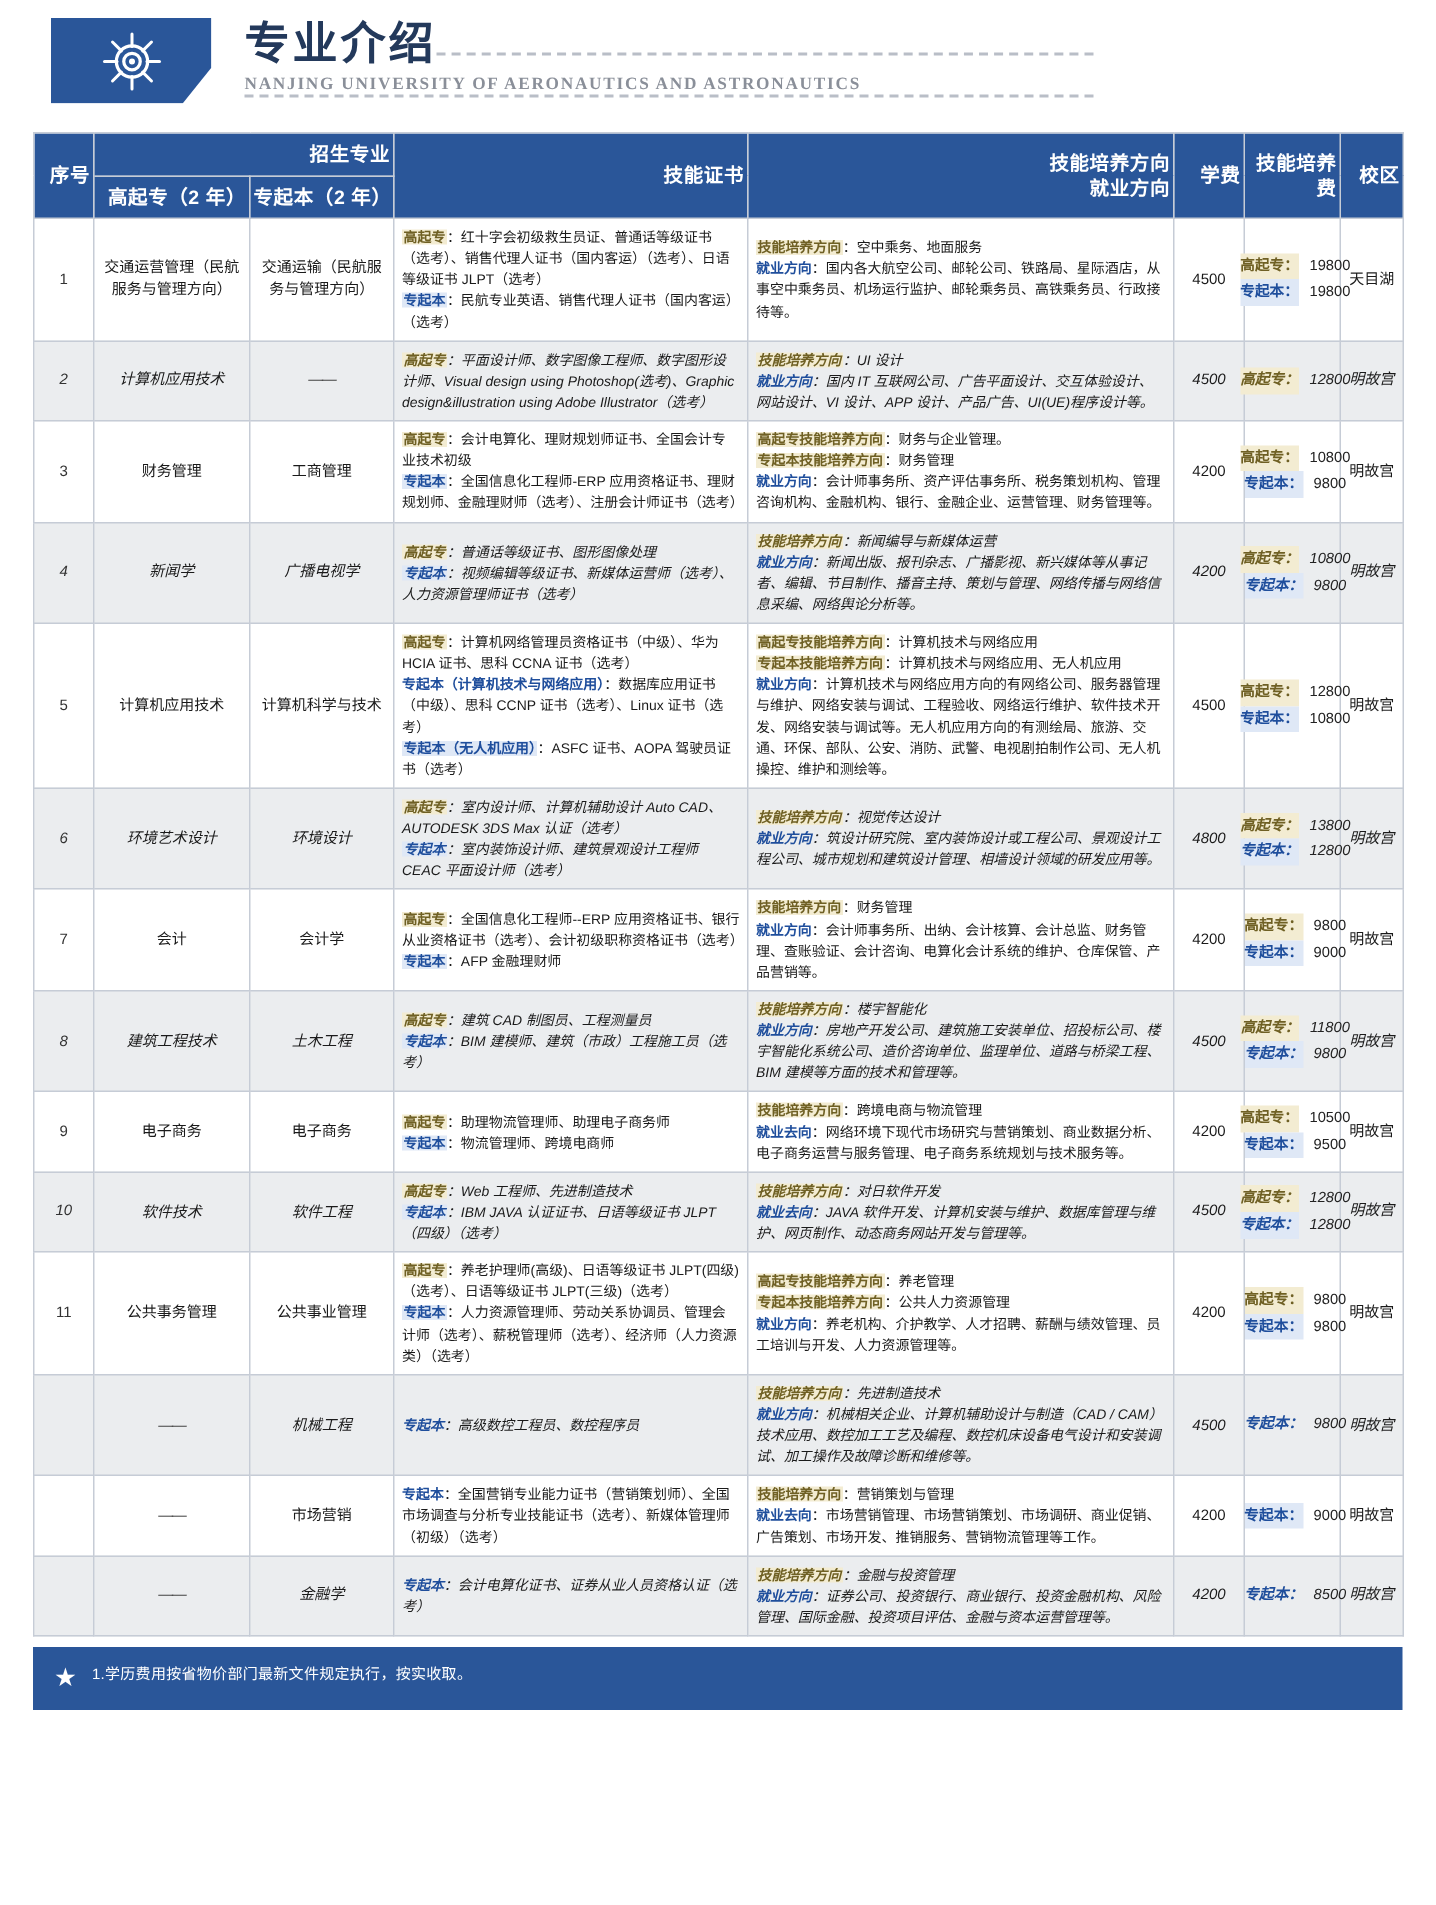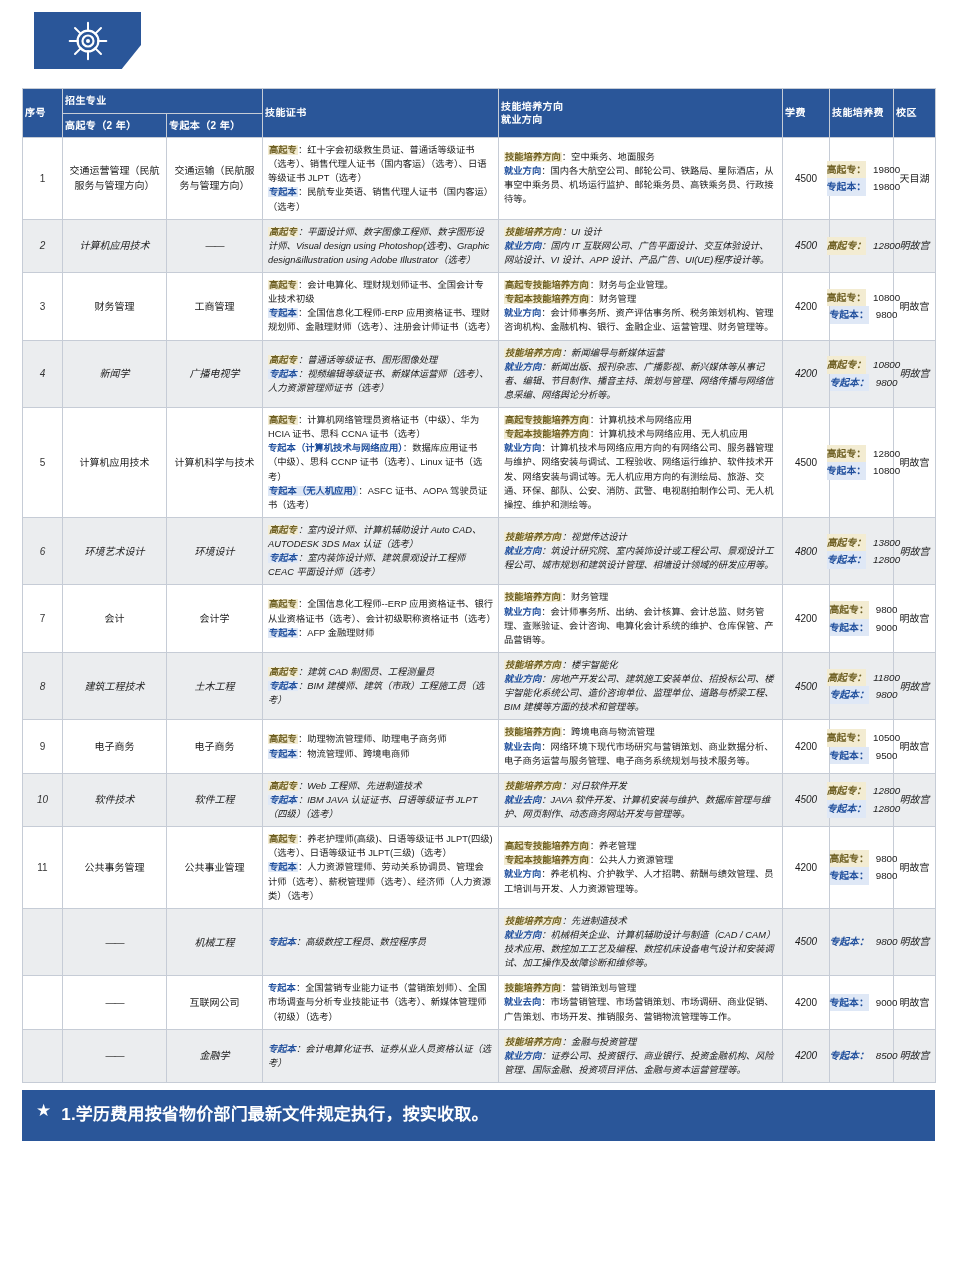--- a/index.html
+++ b/index.html
@@ -84,24 +84,24 @@
   }
   table.major-table th,
   table.major-table td {
     border: 1px solid #c6ccd6;
     vertical-align: middle;
   }
   
   thead th {
     background: #2a5699;
     color: #ffffff;
-    font-size: 10px;
+    font-size: 13px;
     font-weight: 700;
     padding: 5px 2px;
-    text-align: left;
+    text-align: right;
     border-color: #2a5699;
     line-height: 1.35;
     letter-spacing: .4px;
   }
   thead th.thin-div { border-left: 1px solid #a3a3a3; }
   .th-two-line span { display:block; }
 
   
   col.c-no    { width: 40px; }
   col.c-gzz   { width: 104px; }
@@ -174,21 +174,21 @@
     align-items: flex-start;
     gap: 10px;
   }
   .star {
     color: #ffffff;
     font-size: 17px;
     line-height: 1.2;
     flex: none;
     padding-top: 1px;
   }
-  .notes { font-size: 17px; line-height: 1.78; font-weight: 700; letter-spacing: .2px; }
+  .notes { font-size: 10px; line-height: 1.78; font-weight: 400; letter-spacing: .2px; }
   .notes div { white-space: nowrap; }
 </style>
 </head>
 <body>
 
 <div class="header">
   <div class="header-inner">
     <div class="logo-badge">
       <span>
         <svg width="40" height="40" viewBox="0 0 48 48" aria-hidden="true">
@@ -200,20 +200,26 @@
             <line x1="8.4" y1="8.4" x2="15.5" y2="15.5"></line>
             <line x1="32.5" y1="32.5" x2="39.6" y2="39.6"></line>
             <line x1="39.6" y1="8.4" x2="32.5" y2="15.5"></line>
             <line x1="15.5" y1="32.5" x2="8.4" y2="39.6"></line>
           </g>
           <circle cx="24" cy="24" r="12.5" fill="none" stroke="#ffffff" stroke-width="2.6"></circle>
           <circle cx="24" cy="24" r="6.6" fill="none" stroke="#ffffff" stroke-width="2.6"></circle>
           <circle cx="24" cy="24" r="2.4" fill="#ffffff"></circle>
         </svg>
       </span>
+    </div>
+    <div class="title-block">
+      <div class="dash-line dash-top"></div>
+      <h1 class="title-cn">专业介绍</h1>
+      <div class="title-en">NANJING UNIVERSITY OF AERONAUTICS AND ASTRONAUTICS</div>
+      <div class="dash-line dash-bottom"></div>
     </div>
   </div>
 </div>
 
 <div class="table-wrap">
   <table class="major-table">
     <colgroup>
       <col class="c-no">
         <col class="c-gzz">
         <col class="c-zzb">
@@ -532,21 +538,21 @@
             <span class="fee-line">
               <span class="lbl-blue-plain">专起本：</span>
               <span class="fee-amt">9800</span>
             </span>
           </td>
           <td class="col-camp">明故宫</td>
         </tr>
         <tr>
           <td class="col-no"></td>
           <td class="col-gzz dash-cell">——</td>
-          <td class="col-zzb">互联网公司</td>
+          <td class="col-zzb">市场营销</td>
           <td class="col-cert">
             <span class="line"><span class="lbl-blue-plain">专起本</span><span>：全国营销专业能力证书（营销策划师）、全国市场调查与分析专业技能证书（选考）、新媒体管理师（初级）（选考）</span></span>
           </td>
           <td class="col-dir">
             <span class="line"><span class="lbl-gold">技能培养方向</span><span>：营销策划与管理</span></span>
             <span class="line"><span class="lbl-blue-plain">就业去向</span><span>：市场营销管理、市场营销策划、市场调研、商业促销、广告策划、市场开发、推销服务、营销物流管理等工作。</span></span>
           </td>
           <td class="col-fee">4200</td>
           <td class="col-sfee">
             <span class="fee-line">

